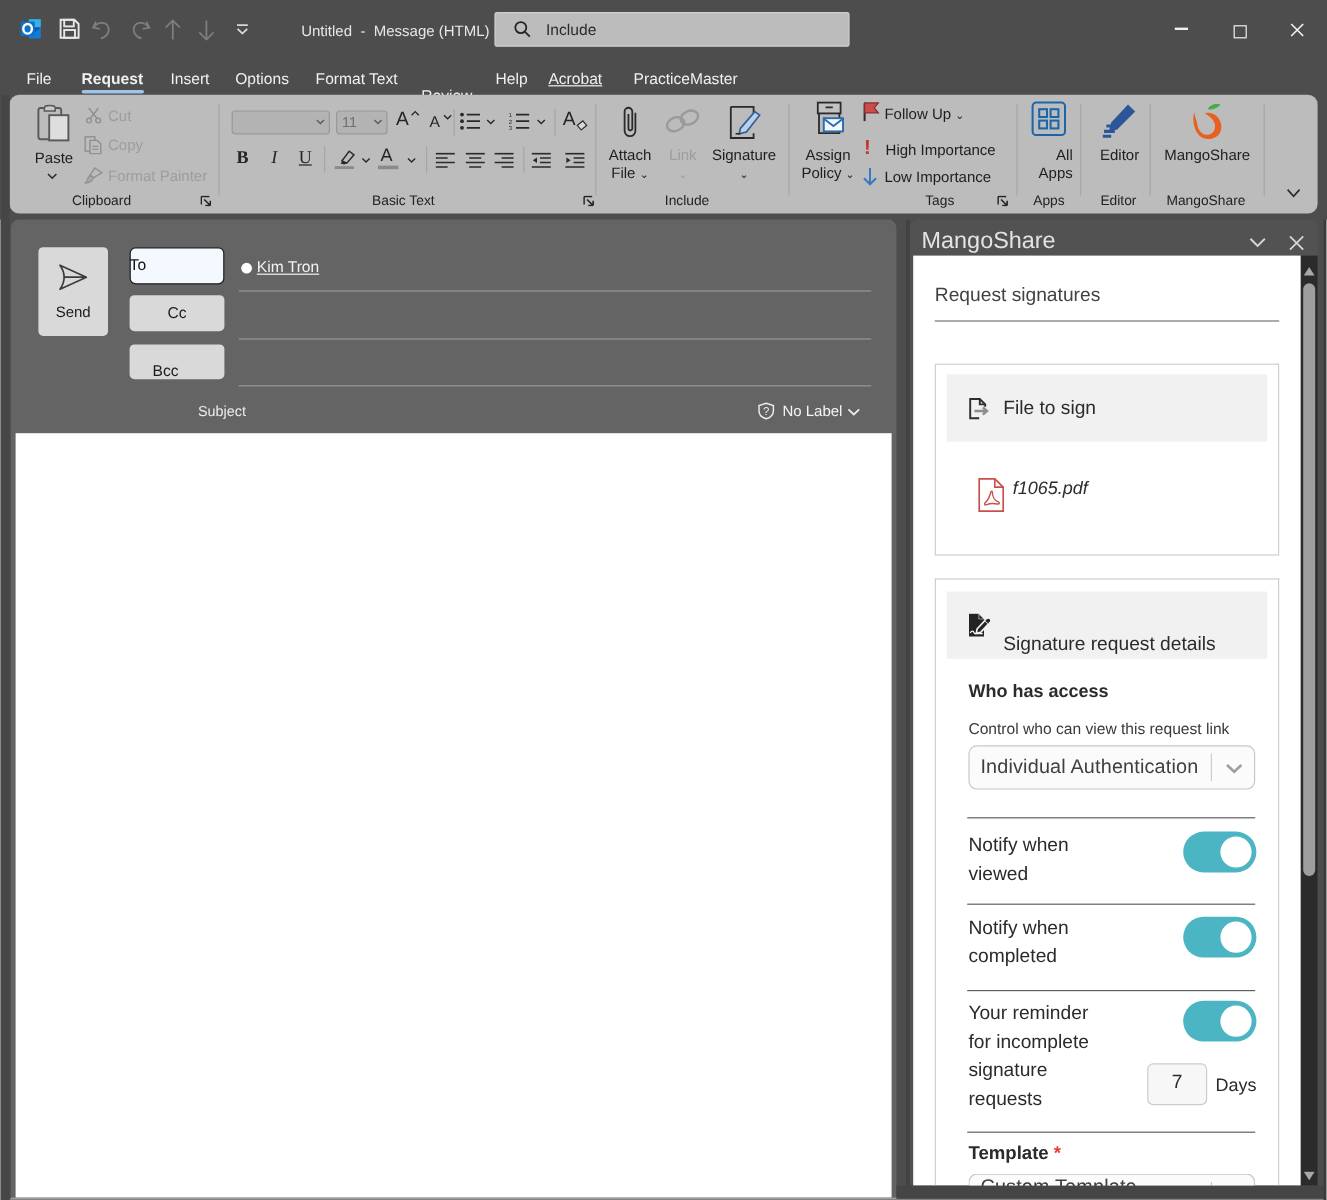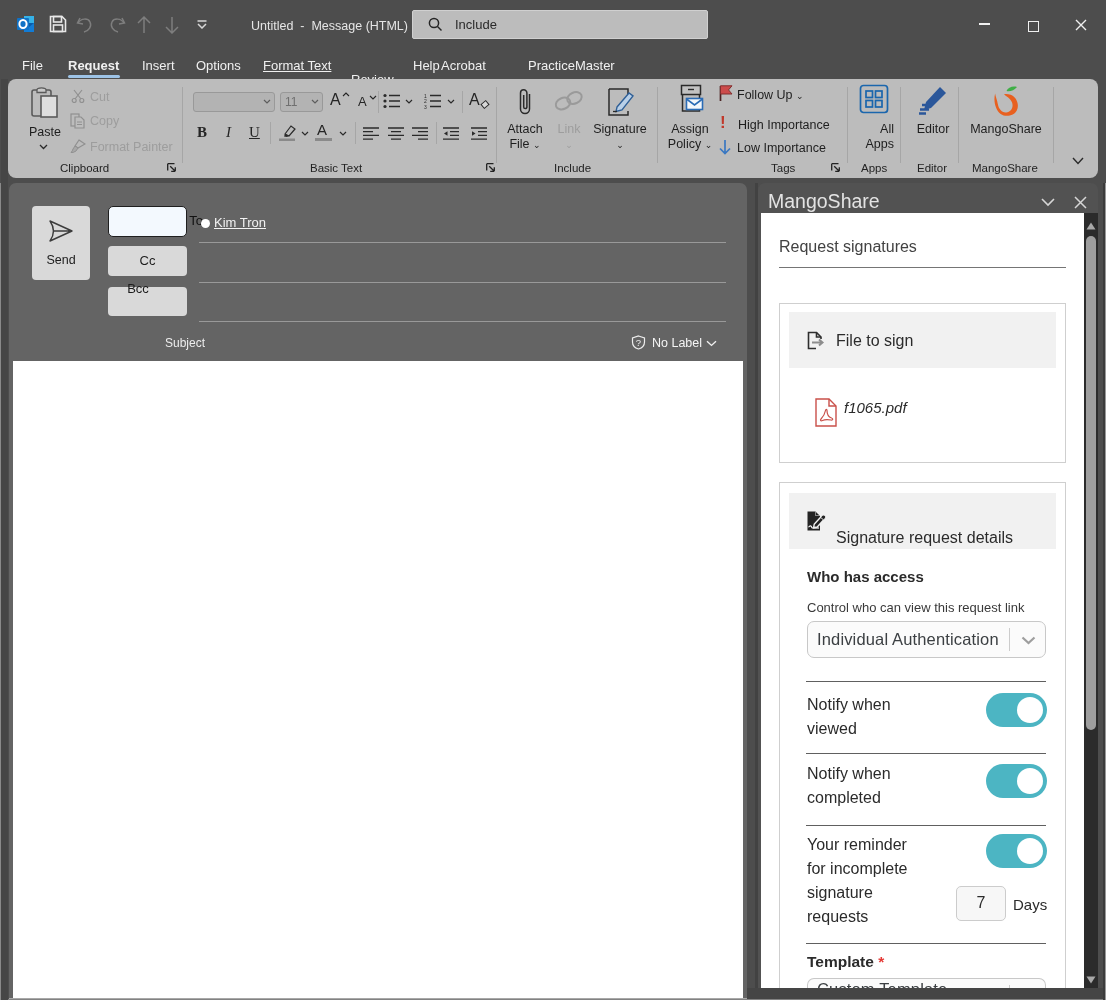--- a/index.html
+++ b/index.html
@@ -63,24 +63,24 @@
 <div class="abs" style="left:1028px;top:21px;width:9px;height:9px;border:1.5px solid #f0f0f0;"></div>
 <svg class="abs" style="left:1075px;top:19px;" width="12" height="12" viewBox="0 0 12 12">
   <path d="M1 1 L11 11 M11 1 L1 11" stroke="#f0f0f0" stroke-width="1.4"></path>
 </svg>
 
 <div class="abs tab" style="left:22px;top:57.5px;">File</div>
 <div class="abs tab" style="left:68px;top:57.5px;font-weight:bold;">Request</div>
 <div class="abs" style="left:68px;top:75px;width:52px;height:2.5px;background:#9dc3e6;border-radius:2px;"></div>
 <div class="abs tab" style="left:142px;top:57.5px;">Insert</div>
 <div class="abs tab" style="left:196px;top:57.5px;">Options</div>
-<div class="abs tab" style="left:263px;top:57.5px;text-decoration:underline;">Format Text</div>
+<div class="abs tab" style="left:263px;top:57.5px;">Format Text</div>
 <div class="abs tab" style="left:351px;top:72px;">Review</div>
 <div class="abs tab" style="left:413px;top:57.5px;">Help</div>
-<div class="abs tab" style="left:441px;top:57.5px;">Acrobat</div>
+<div class="abs tab" style="left:457px;top:57.5px;text-decoration:underline;">Acrobat</div>
 <div class="abs tab" style="left:528px;top:57.5px;">PracticeMaster</div>
 
 <div class="abs" style="left:8px;top:79px;width:1090px;height:99px;background:#bcbcbc;border-radius:8px;"></div>
 
 <div class="abs" style="left:182px;top:87px;width:1px;height:76px;background:#a6a6a6;"></div>
 <div class="abs" style="left:495.5px;top:87px;width:1px;height:76px;background:#a6a6a6;"></div>
 <div class="abs" style="left:657px;top:87px;width:1px;height:76px;background:#a6a6a6;"></div>
 <div class="abs" style="left:847px;top:87px;width:1px;height:76px;background:#a6a6a6;"></div>
 <div class="abs" style="left:900px;top:87px;width:1px;height:76px;background:#a6a6a6;"></div>
 <div class="abs" style="left:958px;top:87px;width:1px;height:76px;background:#a6a6a6;"></div>
@@ -287,25 +287,25 @@
 <div class="abs" style="left:9px;top:183px;width:738px;height:814.5px;background:#646464;border-radius:7px 7px 0 0;"></div>
 <div class="abs" style="left:13px;top:361px;width:730px;height:637px;background:#ffffff;"></div>
 
 <div class="abs" style="left:32px;top:206px;width:58px;height:74px;background:#d9d9d9;border-radius:4px;"></div>
 <svg class="abs" style="left:48px;top:220px;" width="26" height="22" viewBox="0 0 26 22">
   <path d="M2 1 L24 11 L2 21 C6.5 14.5 6.5 7.5 2 1 Z M5 11 H24" fill="none" stroke="#3c3c3c" stroke-width="1.4" stroke-linejoin="round"></path>
 </svg>
 <div class="abs" style="left:32px;top:253px;width:58px;text-align:center;color:#1c1c1c;font-size:12.5px;">Send</div>
 
 <div class="abs" style="left:108px;top:206px;width:79px;height:31px;background:#f3f9fe;border:1.8px solid #1f1f1f;border-radius:5px;box-sizing:border-box;"></div>
-<div class="abs" style="left:108px;top:213px;width:100px;text-align:center;color:#111;font-size:13px;padding-left:38px;">To</div>
+<div class="abs" style="left:108px;top:213px;width:100px;color:#111;font-size:13px;">To</div>
 <div class="abs" style="left:108px;top:246px;width:79px;height:30px;background:#d9d9d9;border-radius:4px;"></div>
 <div class="abs" style="left:108px;top:253px;width:79px;text-align:center;color:#1c1c1c;font-size:13px;">Cc</div>
 <div class="abs" style="left:108px;top:287px;width:79px;height:29px;background:#d9d9d9;border-radius:4px;"></div>
-<div class="abs" style="left:108px;top:281px;width:60px;text-align:center;color:#1c1c1c;font-size:13px;">Bcc</div>
+<div class="abs" style="left:108px;top:301px;width:60px;text-align:center;color:#1c1c1c;font-size:13px;">Bcc</div>
 
 <div class="abs" style="left:201px;top:219px;width:9px;height:9px;border-radius:50%;background:#ffffff;"></div>
 <div class="abs" style="left:214px;top:215px;color:#f2f2f2;font-size:13px;text-decoration:underline;">Kim Tron</div>
 
 <div class="abs" style="left:199px;top:242px;width:527px;height:1px;background:#999999;"></div>
 <div class="abs" style="left:199px;top:282px;width:527px;height:1px;background:#999999;"></div>
 <div class="abs" style="left:199px;top:321px;width:527px;height:1px;background:#999999;"></div>
 
 <div class="abs" style="left:127px;top:336px;color:#ededed;font-size:12px;margin-left:38px;">Subject</div>
 <svg class="abs" style="left:631px;top:335px;" width="15" height="15" viewBox="0 0 15 15">

